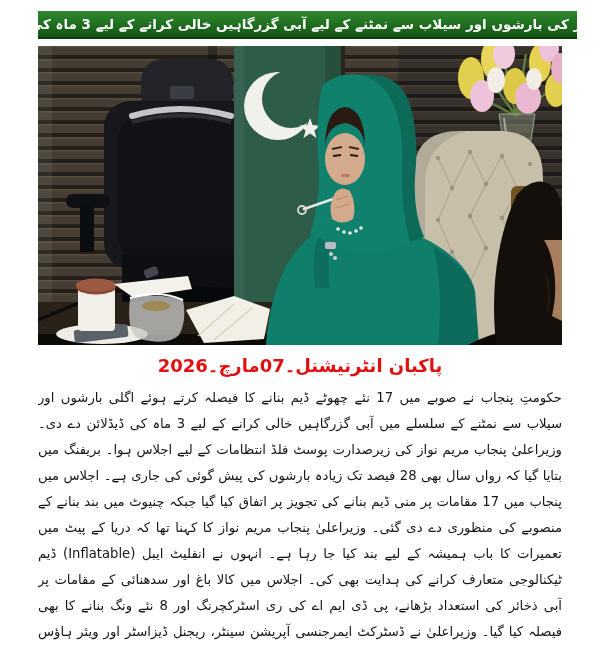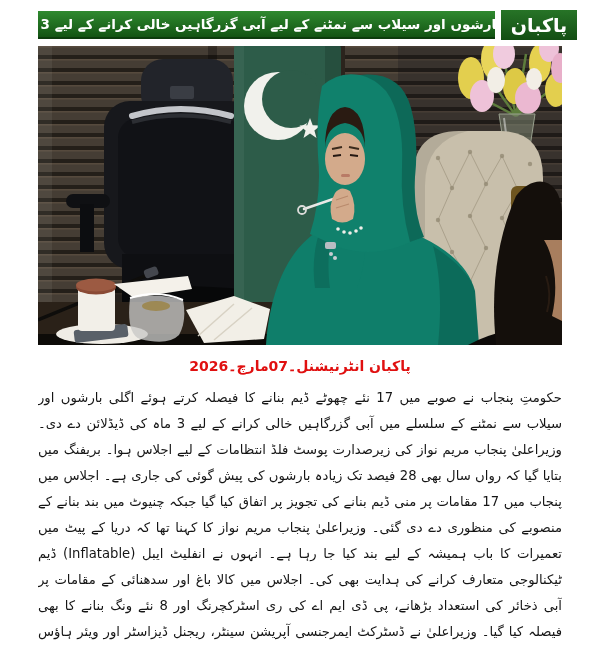--- a/index.html
+++ b/index.html
@@ -29,36 +29,35 @@
     white-space:nowrap;overflow:hidden;cursor:pointer;
   }
 
   
   .photo-wrap{margin:5px 38px 0 38px;width:524px;height:299px;line-height:0;}
   .photo-wrap svg{display:block;}
 
   
   .dateline{
     margin-top:11px;text-align:center;direction:rtl;
-    color:#e01010;font-weight:bold;font-size:14px;line-height:20px;
+    color:#e01010;font-weight:bold;font-size:18px;line-height:20px;
   }
   .body-text{
     margin:9px 38px 0 38px;direction:rtl;
     text-align:justify;text-align-last:center;
     font-size:13.2px;line-height:26px;color:#151515;
     height:258px;overflow:hidden;font-weight:500;
   }
 </style>
 </head>
 <body>
 
 <div class="page">
 
   <div class="header">
-    <div class="logo">پاکبان</div>
     <div class="banner">مریم نواز کی بارشوں اور سیلاب سے نمٹنے کے لیے آبی گزرگاہیں خالی کرانے کے لیے 3 ماہ کی ڈیڈلائن</div>
   </div>
 
   <div class="photo-wrap">
     <svg width="524" height="299" viewBox="0 0 524 299" xmlns="http://www.w3.org/2000/svg">
       <defs>
         <pattern id="blinds" width="524" height="13" patternUnits="userSpaceOnUse">
           <rect width="524" height="13" fill="#453d34"></rect>
           <rect y="0" width="524" height="1.5" fill="#564a3d"></rect>
           <rect y="9" width="524" height="4" fill="#241f19"></rect>

